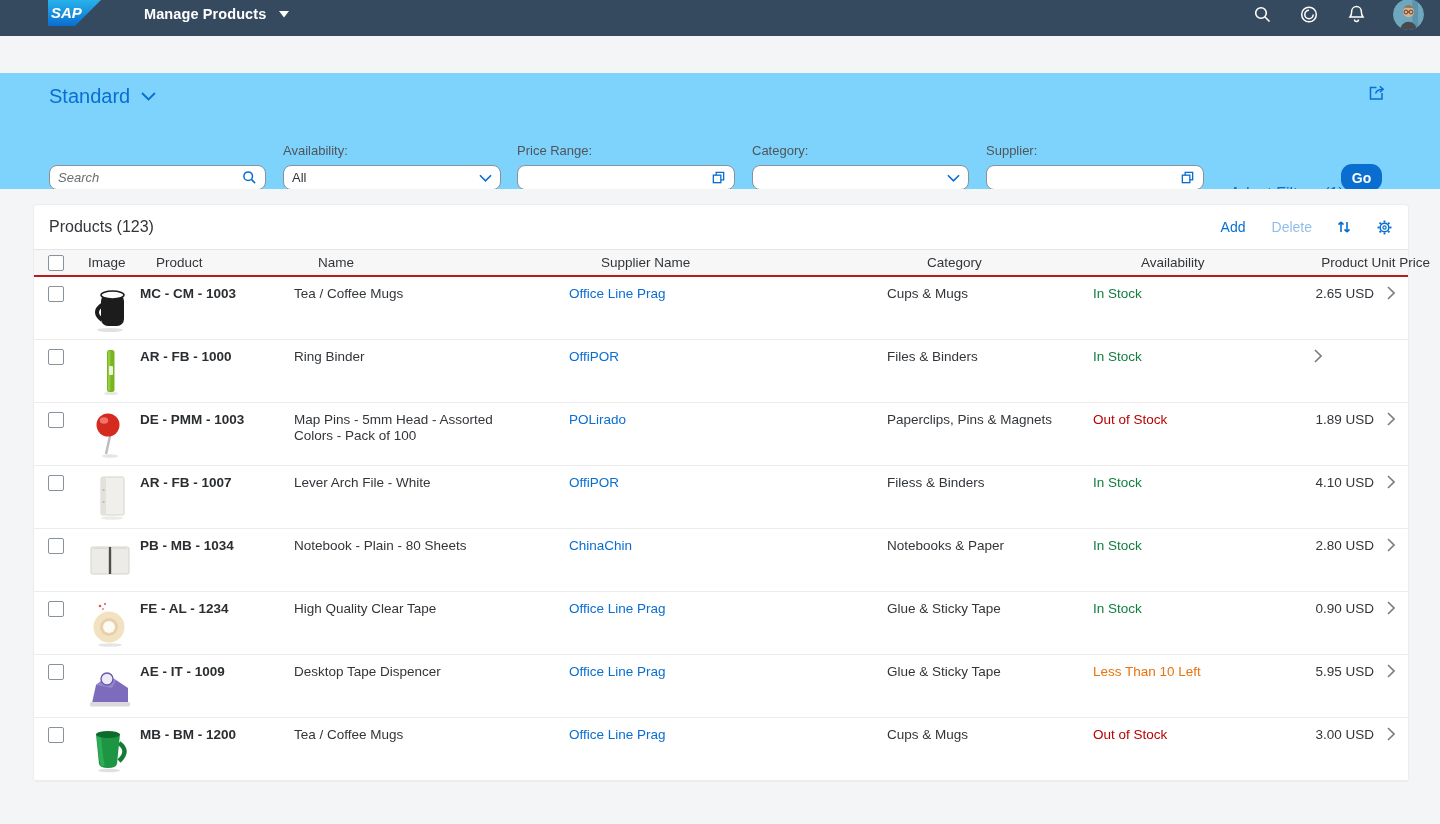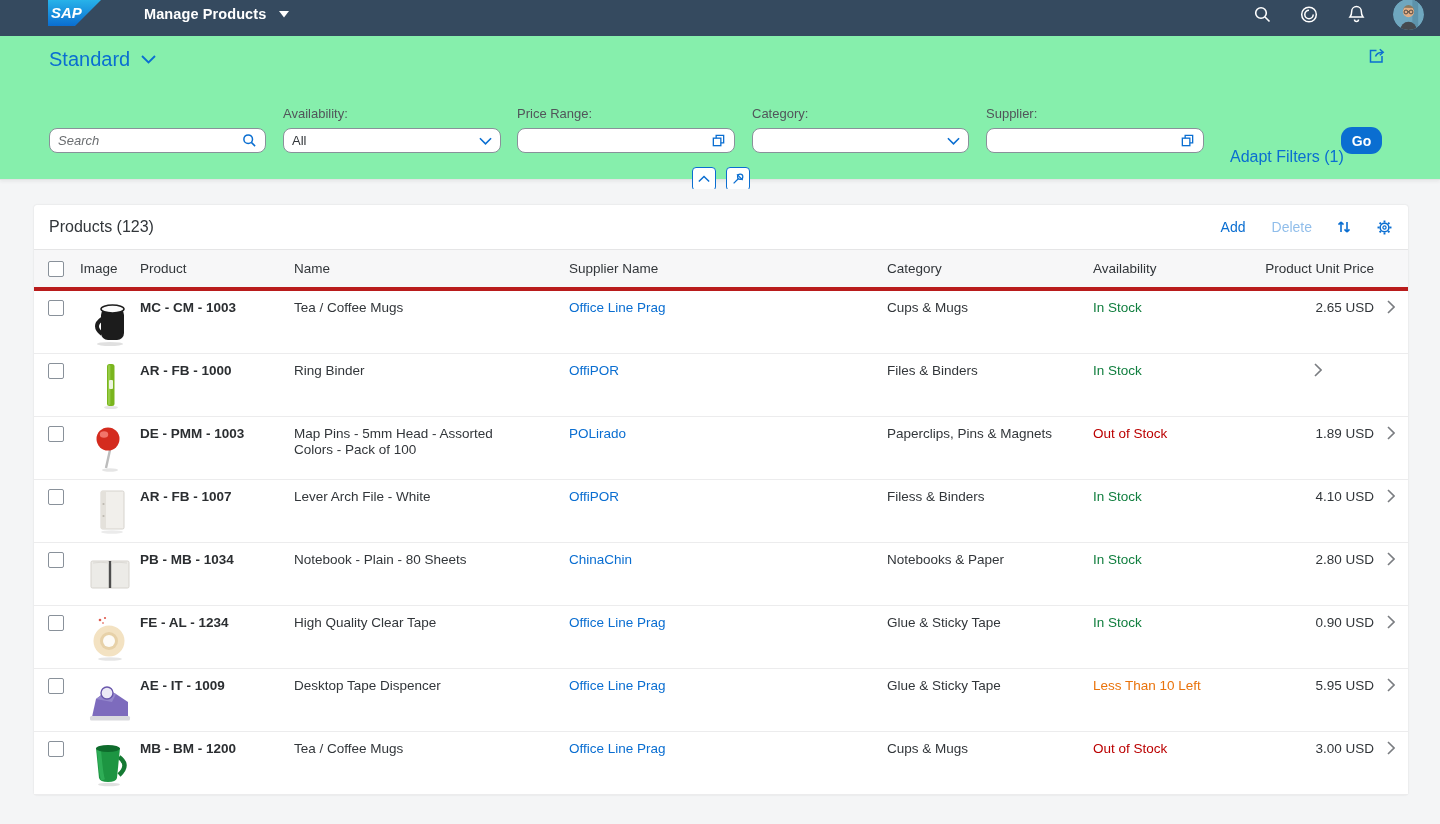--- a/index.html
+++ b/index.html
@@ -11,22 +11,22 @@
     justify-content:space-between; padding:0 16px 8px 48px; }
   .shell-left { display:flex; align-items:center; }
   .sap-logo { cursor:pointer; display:block; }
   .app-title { margin-left:42px; display:flex; align-items:center; gap:13px; cursor:pointer; }
   .app-title span { color:#fff; font-size:14.5px; font-weight:700; letter-spacing:.1px; }
   .shell-right { display:flex; align-items:center; gap:27px; }
   .shell-icon { width:20px; height:20px; display:flex; align-items:center; justify-content:center; cursor:pointer; }
   .avatar { width:31px; height:31px; border-radius:50%; overflow:hidden; cursor:pointer; }
 
   
-  .page-head { position:relative; height:144px; background:#86efac;
-    border-bottom:1px solid #e3e4e5; box-shadow:0 2px 3px rgba(0,0,0,.05); }
+  .page-head { position:relative; height:144px; background:#7dd3fc;
+    border-bottom:1px solid #e3e4e5; box-shadow:0 2px 3px rgba(0,0,0,.05);margin-top:37px; }
   .variant { position:absolute; left:49px; top:12px; display:flex; align-items:center; gap:11px; cursor:pointer; }
   .variant span { font-size:20px; color:#0a6ed1; }
   .share-btn { position:absolute; right:54px; top:10px; cursor:pointer; }
 
   .filters { position:absolute; top:70px; left:0; right:0; height:60px; }
   .fgroup { position:absolute; }
   .flabel { font-size:13px; color:#51555a; height:22px; }
   .ffield { height:25px; border:1px solid #89919a; border-radius:8px; background:#fff;
     display:flex; align-items:center; padding:0 8px; font-size:13px; color:#32363a; }
   .ffield .spacer { flex:1; }
@@ -48,22 +48,22 @@
     box-shadow:0 0 2px rgba(0,0,0,.12); }
   .toolbar { height:44px; display:flex; align-items:center; padding:0 15px; }
   .tbl-title { font-size:16px; color:#32363a; }
   .toolbar .grow { flex:1; }
   .tb-action { font-size:14px; color:#0a6ed1; cursor:pointer; margin-left:26px; }
   .tb-action.disabled { opacity:.45; cursor:default; }
   .tb-icon { margin-left:24px; cursor:pointer; display:flex; align-items:center; }
 
   .grid-row { display:grid;
     grid-template-columns:46px 60px 154px 275px 318px 206px 169px 112px 34px; }
-  .thead { height:42px; background:#f7f7f8; border-top:1px solid #e5e5e6;
-    border-bottom:4px solid #b91c1c; align-items:center; font-size:13.5px; color:#32363a; }
+  .thead { height:28px; background:#f7f7f8; border-top:1px solid #e5e5e6;
+    border-bottom:2px solid #b91c1c; align-items:center; font-size:13.5px; color:#32363a;gap:8px; }
   .thead .hc-check { padding-left:14px; }
   .th-right { text-align:right; }
   .row { height:63px; border-bottom:1px solid #ececed; background:#fff; }
   .row > div { padding-top:9px; font-size:13.5px; }
   .cell-check { padding-left:14px; }
   .checkbox { width:16px; height:16px; border:1px solid #89919a; border-radius:2px;
     background:#fff; cursor:pointer; }
   .cell-img { display:flex; align-items:center; justify-content:center; padding-top:0 !important; }
   .cell-prod { font-weight:700; color:#2b2e31; }
   .cell-name { color:#32363a; padding-right:38px; line-height:1.2; }

